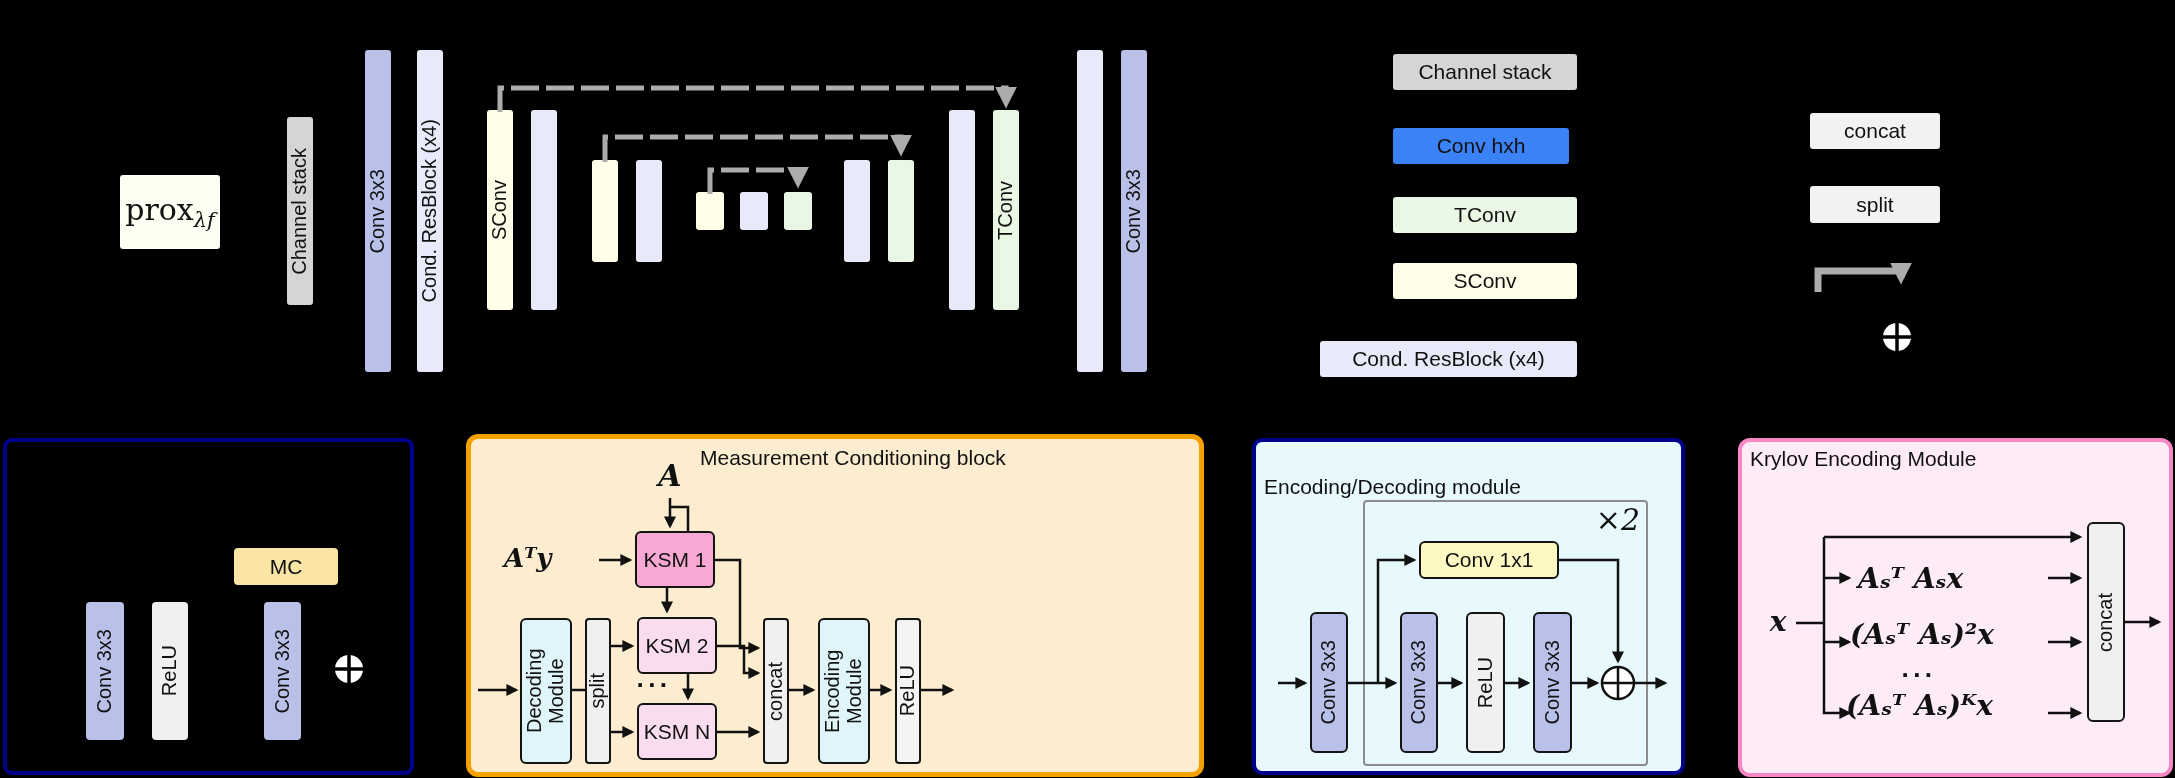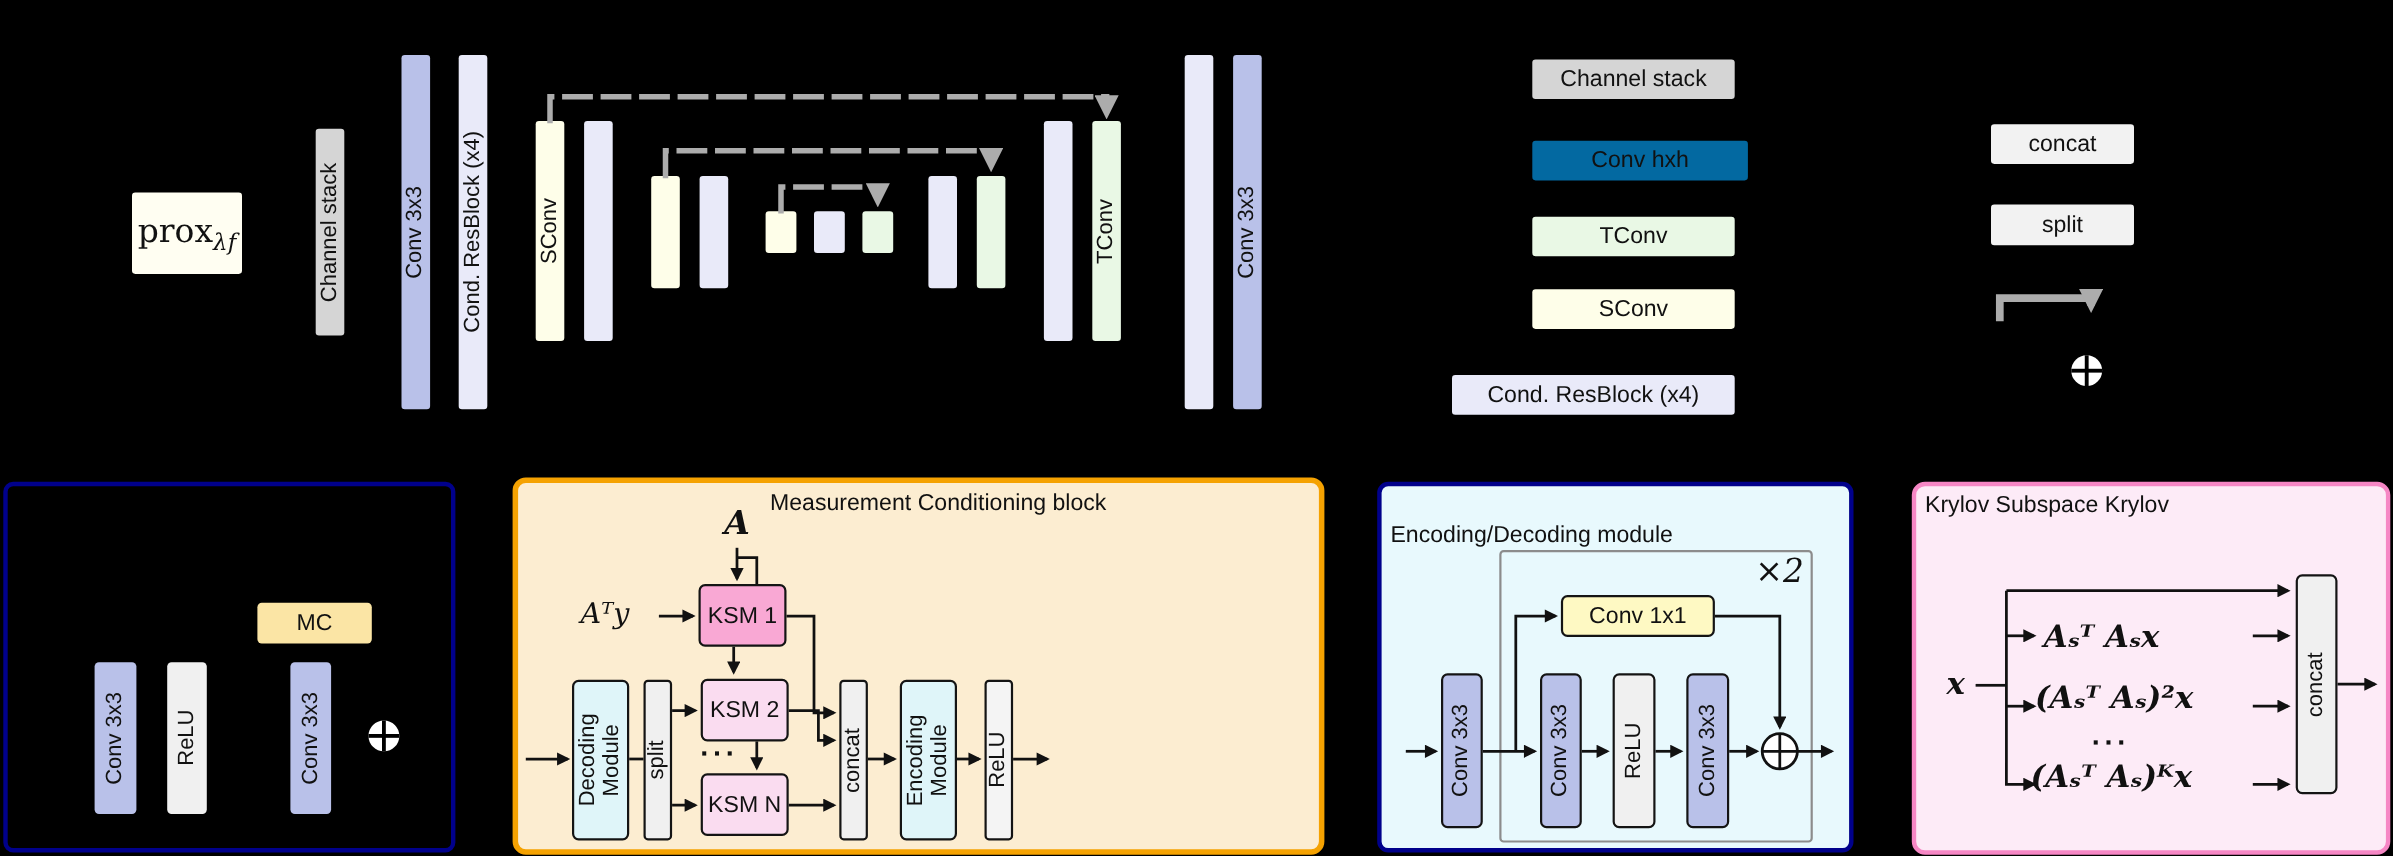--- a/index.html
+++ b/index.html
@@ -56,21 +56,21 @@
     <span class="vtext">TConv</span>
   </div>
   <div class="abs bar" style="left:1077px;top:50px;width:26px;height:322px;background:#E9EAF9;"></div>
   <div class="abs bar" style="left:1121px;top:50px;width:26px;height:322px;background:#B9C1E9;">
     <span class="vtext">Conv 3x3</span>
   </div>
 
   <div class="abs legend-box" style="left:1393px;top:54px;width:184px;height:36px;background:#D5D5D5;">
     <span>Channel stack</span>
     </div>
-  <div class="abs legend-box" style="left:1393px;top:128px;width:196px;height:36px;background:#0369a1;">
+  <div class="abs legend-box" style="left:1393px;top:128px;width:176px;height:36px;background:#3b82f6;">
     <span>Conv hxh</span>
     </div>
   <div class="abs legend-box" style="left:1393px;top:197px;width:184px;height:36px;background:#E9F8E5;">
     <span>TConv</span>
     </div>
   <div class="abs legend-box" style="left:1393px;top:263px;width:184px;height:36px;background:#FEFEE9;">
     <span>SConv</span>
     </div>
   <div class="abs legend-box" style="left:1320px;top:341px;width:257px;height:36px;background:#E9EAF9;">
     <span>Cond. ResBlock (x4)</span>
@@ -94,21 +94,21 @@
     <span>MC</span>
     </div>
   <div class="abs bar" style="left:264px;top:602px;width:37px;height:138px;background:#B9C1E9;border-radius:4px;">
     <span class="vtext">Conv 3x3</span>
     </div>
 
   <div class="abs panel" style="left:466px;top:434px;width:738px;height:343px;border:5px solid #F5A201;background:#FCEDD1;"></div>
   <div class="abs title" style="left:700px;top:446px;width:485px;">Measurement Conditioning block</div>
 
   <div class="abs math" style="left:645px;top:458px;width:50px;text-align:center;font-size:30px;font-weight:600;">A</div>
-  <div class="abs math" style="left:504px;top:543px;width:92px;text-align:center;font-size:26px;font-weight:400;">Aᵀy</div>
+  <div class="abs math" style="left:504px;top:543px;width:92px;text-align:left;font-size:26px;font-weight:700;">Aᵀy</div>
 
   <div class="abs blackbox" style="left:520px;top:618px;width:52px;height:146px;background:#DFF5F9;border-radius:6px;">
     <span class="vtext">Decoding Module</span>
     </div>
   <div class="abs blackbox" style="left:585px;top:618px;width:26px;height:146px;background:#F0F0F0;border-radius:4px;">
     <span class="vtext">split</span>
     </div>
 
   <div class="abs blackbox hlabel" style="left:635px;top:531px;width:80px;height:57px;background:#f9a8d4;border-radius:6px;">
     <span>KSM 1</span>
@@ -145,21 +145,21 @@
     <span class="vtext">Conv 3x3</span>
     </div>
   <div class="abs blackbox" style="left:1466px;top:612px;width:39px;height:141px;background:#F0F0F0;border-radius:6px;">
     <span class="vtext">ReLU</span>
     </div>
   <div class="abs blackbox" style="left:1533px;top:612px;width:39px;height:141px;background:#B9C1E9;border-radius:6px;">
     <span class="vtext">Conv 3x3</span>
     </div>
 
   <div class="abs panel" style="left:1738px;top:438px;width:435px;height:339px;border:4px solid #F687C5;background:#FDEBF7;"></div>
-  <div class="abs title" style="left:1750px;top:447px;width:400px;">Krylov Subspace Krylov</div>
+  <div class="abs title" style="left:1750px;top:447px;width:400px;">Krylov Encoding Module</div>
   <div class="abs math" style="left:1762px;top:605px;width:32px;text-align:center;font-size:28px;font-weight:600;">x</div>
   <div class="abs math" style="left:1858px;top:562px;font-size:28px;font-weight:600;font-style:italic;">Aₛᵀ Aₛx</div>
   <div class="abs math" style="left:1850px;top:618px;font-size:28px;font-weight:600;">(Aₛᵀ Aₛ)²x</div>
   <div class="abs" style="left:1886px;top:660px;width:66px;text-align:center;font-size:26px;font-weight:bold;color:#111;letter-spacing:3px;">···</div>
   <div class="abs math" style="left:1846px;top:689px;font-size:28px;font-weight:600;">(Aₛᵀ Aₛ)ᴷx</div>
   <div class="abs blackbox" style="left:2087px;top:522px;width:38px;height:200px;background:#F0F0F0;border-radius:6px;">
     <span class="vtext">concat</span>
     </div>
 
   <svg width="2175" height="778" viewBox="0 0 2175 778">

